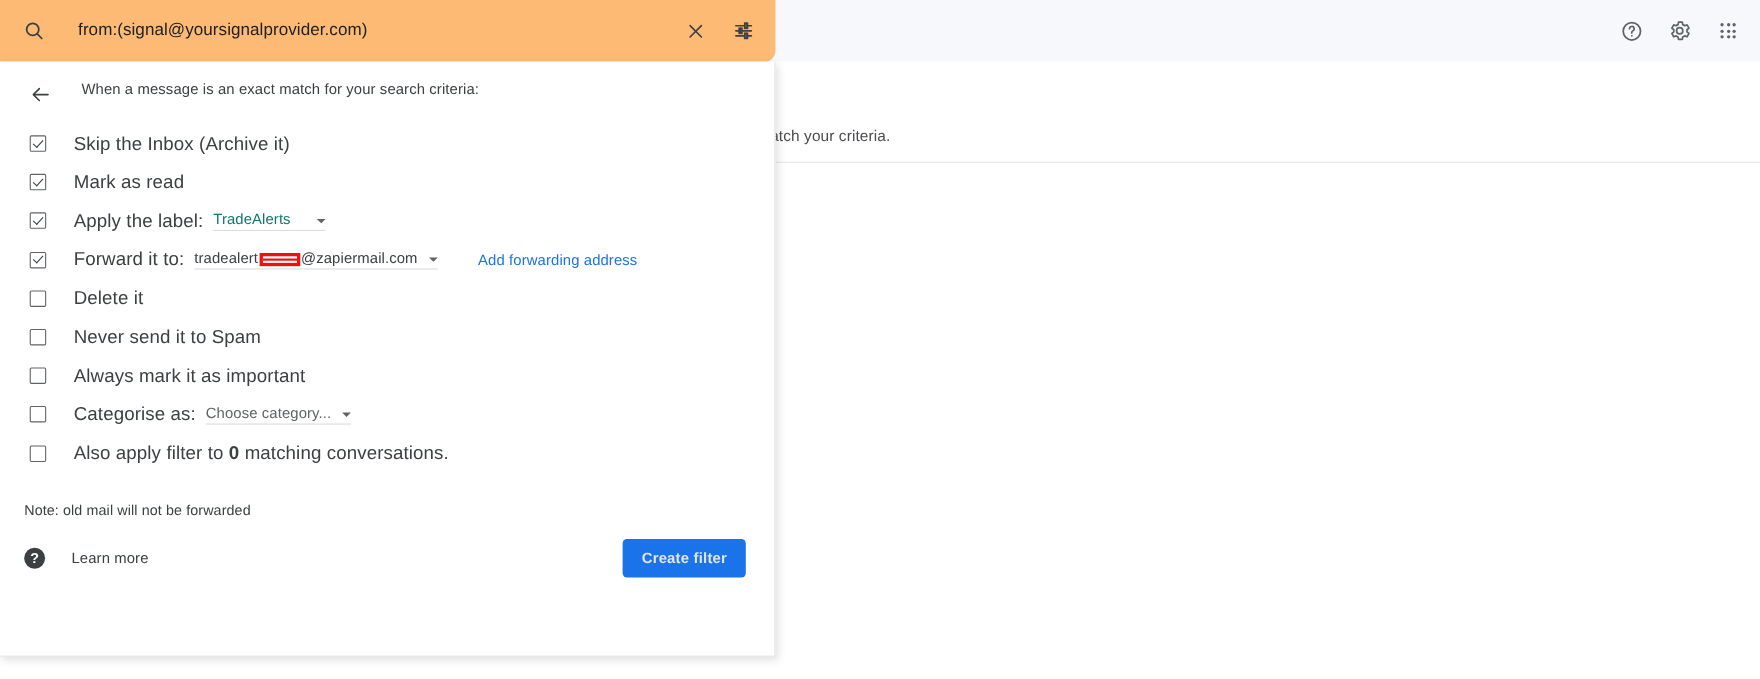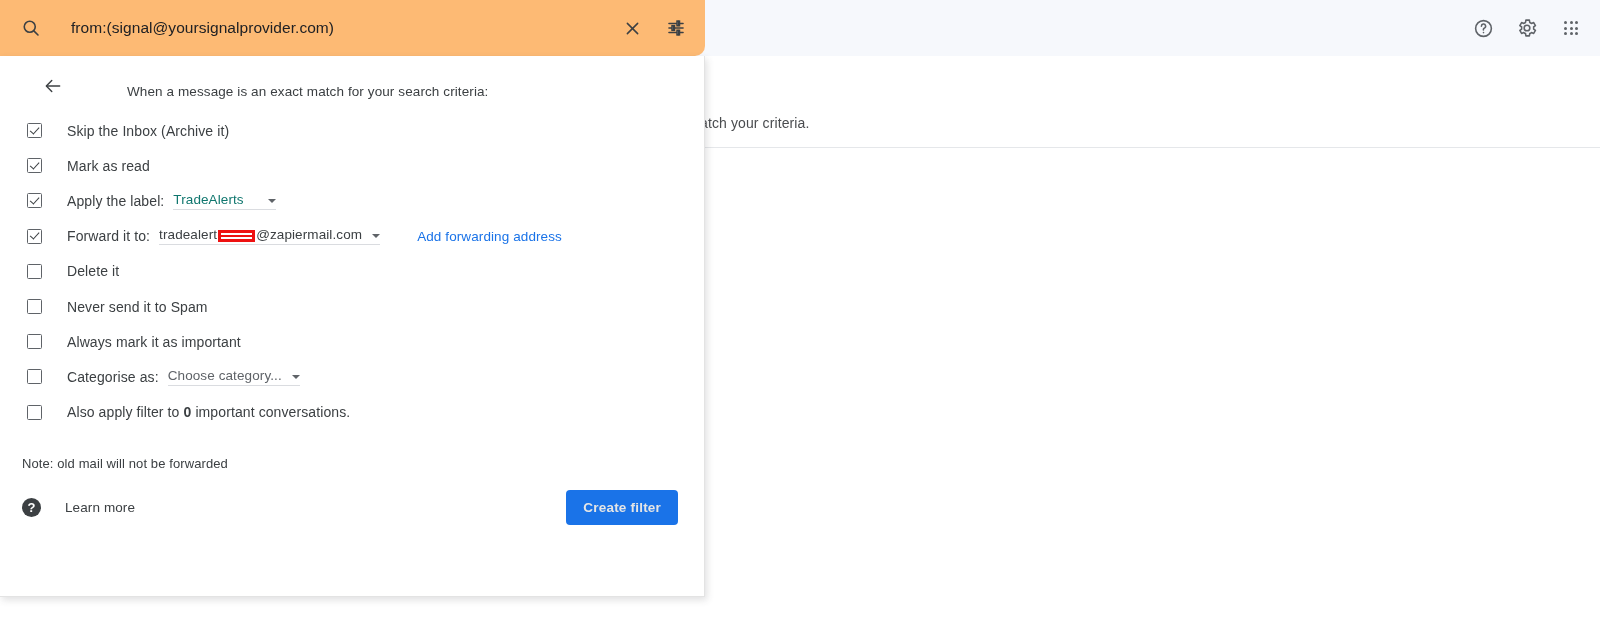--- a/index.html
+++ b/index.html
@@ -109,23 +109,22 @@
     width: 705px; height: 541px;
     background: #ffffff;
     box-sizing: border-box;
     border-right: 1px solid #e3e3e3;
     border-bottom: 1px solid #e3e3e3;
     box-shadow: 2px 3px 7px rgba(60,64,67,.16);
   }
 
   .panel-header {
     display: flex;
-    align-items: flex-end;
-    padding: 17px 0 0 40px;
-    gap: 37px;
+    align-items: flex-start;
+    padding: 17px 0 0 24px;
   }
   .back-arrow {
     width: 26px; height: 26px;
     display: flex; align-items: center; justify-content: center;
     cursor: pointer;
     flex: 0 0 auto;
   }
   .panel-header-text {
     margin-left: 24px;
     font-size: 13.5px;
@@ -158,21 +157,21 @@
     content: "";
     position: absolute;
     left: 4.1px; top: .6px;
     width: 4px; height: 8.4px;
     border: solid #3c4043;
     border-width: 0 1.7px 1.7px 0;
     transform: rotate(42deg);
   }
   .opt-label {
     margin-left: 25px;
-    font-size: 14px;
+    font-size: 17px;
     color: #3c4043;
     letter-spacing: .1px;
     white-space: nowrap;
   }
   .opt-label b { font-weight: 700; }
 
   
   .dd {
     display: inline-flex;
     align-items: flex-end;
@@ -415,21 +414,21 @@
       <span class="cbox"></span>
       <span class="opt-label">Categorise as:</span>
       <span class="dd tight">
         <span class="dd-val placeholder">Choose category...</span>
         <span class="dd-arrow"></span>
       </span>
     </div>
 
     <div class="opt-row">
       <span class="cbox"></span>
-      <span class="opt-label"><span>Also apply filter to</span> <b>0</b> <span>important conversations.</span></span>
+      <span class="opt-label"><span>Also apply filter to</span> <b>0</b> <span>matching conversations.</span></span>
     </div>
 
   </div>
 
   <div class="note">Note: old mail will not be forwarded</div>
 
   <div class="footer">
     <span class="help-circle">?</span>
     <span class="learn-more">Learn more</span>
     <span class="spacer"></span>

